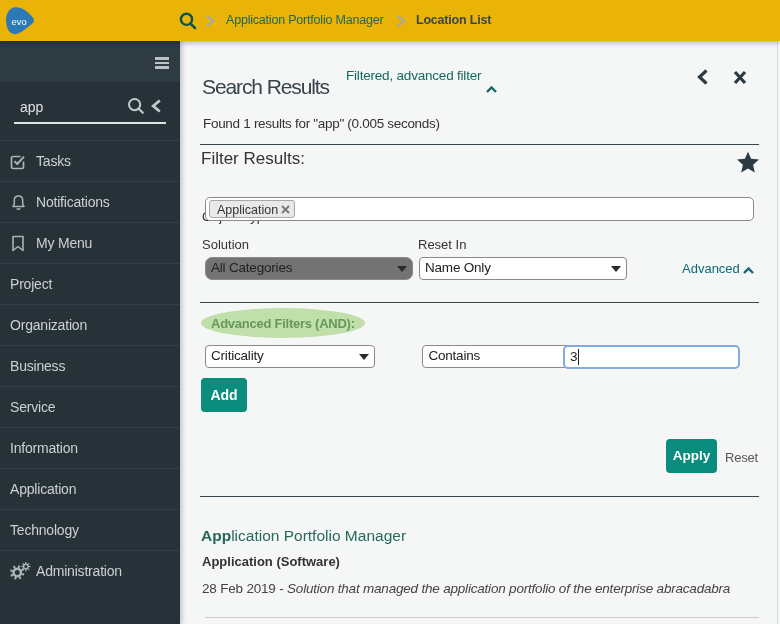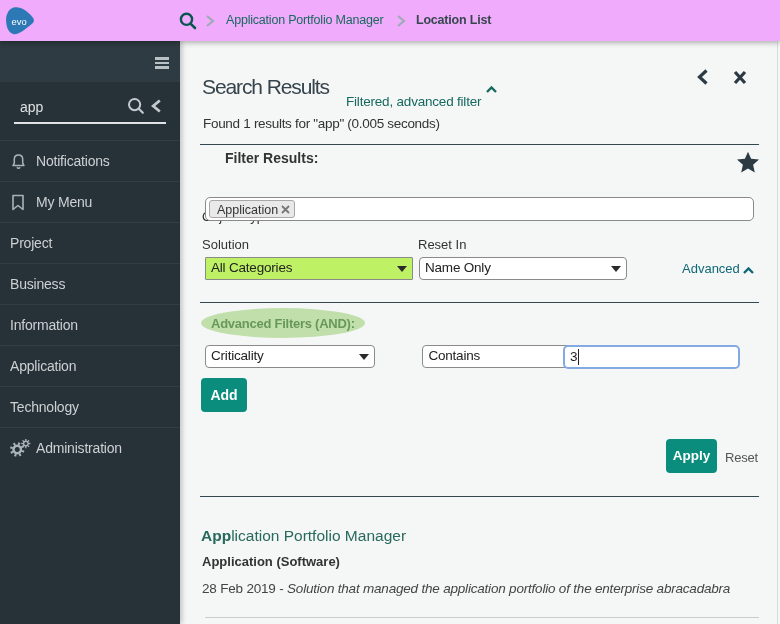--- a/index.html
+++ b/index.html
@@ -5,21 +5,21 @@
   * { margin:0; padding:0; box-sizing:border-box; }
   html,body { width:780px; height:624px; overflow:hidden; }
   body { font-family:"Liberation Sans", sans-serif; background:#f5f6f6; }
   #page { position:relative; width:780px; height:624px; }
   .abs { position:absolute; }
 </style>
 </head>
 <body>
 <div id="page">
 
-  <div class="abs" style="left:0;top:0;width:780px;height:41px;background:#f0abfc;box-shadow:0 2px 5px rgba(0,0,0,0.28);z-index:50;">
+  <div class="abs" style="left:0;top:0;width:780px;height:41px;background:#eab308;box-shadow:0 2px 5px rgba(0,0,0,0.28);z-index:50;">
 
     <svg class="abs" style="left:4px;top:5px" width="32" height="32" viewBox="0 0 32 32">
       <path d="M9.5 2.6 C15.5 0.8 23 5.2 28.6 12.2 C30.6 14.8 30.4 16.8 27.8 18.9 C21.8 23.8 15 29.6 10.2 29.2 C5.8 28.8 2.6 24.4 2.1 16.6 C1.6 9.2 5 3.9 9.5 2.6 Z" fill="#2d79b5"></path>
       <text x="7.6" y="20.4" font-size="9.4" fill="#ffffff" font-family="Liberation Sans">evo</text>
     </svg>
 
     <svg class="abs" style="left:178px;top:11px" width="20" height="20" viewBox="0 0 20 20">
       <circle cx="8.5" cy="8.3" r="5.6" fill="none" stroke="#09564e" stroke-width="2.4"></circle>
       <line x1="12.8" y1="12.8" x2="17" y2="17" stroke="#09564e" stroke-width="2.6" stroke-linecap="round"></line>
     </svg>
@@ -45,38 +45,51 @@
     <svg class="abs" style="left:127px;top:56px" width="18" height="18" viewBox="0 0 18 18">
       <circle cx="7.6" cy="7.6" r="5.6" fill="none" stroke="#c3cacd" stroke-width="2"></circle>
       <line x1="11.8" y1="11.8" x2="15.8" y2="15.8" stroke="#c3cacd" stroke-width="2.1" stroke-linecap="round"></line>
     </svg>
     <svg class="abs" style="left:150px;top:58px" width="12" height="14" viewBox="0 0 12 14">
       <path d="M9.8 1.5 L3.2 7 L9.8 12.5" fill="none" stroke="#c3cacd" stroke-width="2.8"></path>
     </svg>
     <div class="abs" style="left:14px;top:81px;width:152px;height:1.5px;background:#dfe3e5;"></div>
 
     <div class="abs" style="left:0;top:99px;width:180px;">
+      <div style="height:41px;border-top:1px solid rgba(255,255,255,0.06);position:relative;">
+        <svg style="position:absolute;left:10px;top:13px" width="16" height="16" viewBox="0 0 16 16">
+          <path d="M13.5 7.5 L13.5 13 A1.5 1.5 0 0 1 12 14.5 L3 14.5 A1.5 1.5 0 0 1 1.5 13 L1.5 4 A1.5 1.5 0 0 1 3 2.5 L10.5 2.5" fill="none" stroke="#aab3b7" stroke-width="1.7"></path>
+          <path d="M4.5 7.2 L7.2 10 L14 2.6" fill="none" stroke="#aab3b7" stroke-width="1.9"></path>
+        </svg>
+        <span style="position:absolute;left:36px;top:12px;font-size:14px;letter-spacing:-0.2px;color:#ccd1d3;">Tasks</span>
+      </div>
       <div style="height:41px;border-top:1px solid rgba(255,255,255,0.06);position:relative;padding-left:24px;">
         <svg style="position:absolute;left:10px;top:12px" width="17" height="17" viewBox="0 0 17 17">
           <path d="M8.5 2 C6 2 4.3 3.8 4.3 6.3 L4.3 10.2 L3 12.6 L14 12.6 L12.7 10.2 L12.7 6.3 C12.7 3.8 11 2 8.5 2 Z" fill="none" stroke="#aab3b7" stroke-width="1.5" stroke-linejoin="round"></path>
           <path d="M7 14.2 A1.6 1.6 0 0 0 10 14.2" fill="none" stroke="#aab3b7" stroke-width="1.5"></path>
         </svg>
         <span style="position:absolute;left:36px;top:12px;font-size:14px;letter-spacing:-0.2px;color:#ccd1d3;">Notifications</span>
       </div>
       <div style="height:41px;border-top:1px solid rgba(255,255,255,0.06);position:relative;">
         <svg style="position:absolute;left:11px;top:12px" width="14" height="17" viewBox="0 0 14 17">
           <path d="M2 1.5 L12 1.5 L12 15.5 L7 11.5 L2 15.5 Z" fill="none" stroke="#aab3b7" stroke-width="1.6" stroke-linejoin="round"></path>
         </svg>
         <span style="position:absolute;left:36px;top:12px;font-size:14px;letter-spacing:-0.2px;color:#ccd1d3;">My Menu</span>
       </div>
       <div style="height:41px;border-top:1px solid rgba(255,255,255,0.06);position:relative;">
         <span style="position:absolute;left:10px;top:12px;font-size:14px;letter-spacing:-0.2px;color:#ccd1d3;">Project</span>
       </div>
       <div style="height:41px;border-top:1px solid rgba(255,255,255,0.06);position:relative;">
+        <span style="position:absolute;left:10px;top:12px;font-size:14px;letter-spacing:-0.2px;color:#ccd1d3;">Organization</span>
+      </div>
+      <div style="height:41px;border-top:1px solid rgba(255,255,255,0.06);position:relative;">
         <span style="position:absolute;left:10px;top:12px;font-size:14px;letter-spacing:-0.2px;color:#ccd1d3;">Business</span>
+      </div>
+      <div style="height:41px;border-top:1px solid rgba(255,255,255,0.06);position:relative;">
+        <span style="position:absolute;left:10px;top:12px;font-size:14px;letter-spacing:-0.2px;color:#ccd1d3;">Service</span>
       </div>
       <div style="height:41px;border-top:1px solid rgba(255,255,255,0.06);position:relative;">
         <span style="position:absolute;left:10px;top:12px;font-size:14px;letter-spacing:-0.2px;color:#ccd1d3;">Information</span>
       </div>
       <div style="height:41px;border-top:1px solid rgba(255,255,255,0.06);position:relative;">
         <span style="position:absolute;left:10px;top:12px;font-size:14px;letter-spacing:-0.2px;color:#ccd1d3;">Application</span>
       </div>
       <div style="height:41px;border-top:1px solid rgba(255,255,255,0.06);position:relative;">
         <span style="position:absolute;left:10px;top:12px;font-size:14px;letter-spacing:-0.2px;color:#ccd1d3;">Technology</span>
       </div>
@@ -90,56 +103,56 @@
         <span style="position:absolute;left:36px;top:12px;font-size:14px;letter-spacing:-0.2px;color:#ccd1d3;">Administration</span>
       </div>
     </div>
   </div>
 
   <div class="abs" style="left:180px;top:41px;width:600px;height:583px;background:#f5f6f6;overflow:hidden;">
 
     <div class="abs" style="right:2px;top:0;width:1px;height:583px;background:#d9dbdb;"></div>
 
     <div class="abs" style="left:22px;top:34.9px;font-size:21px;letter-spacing:-1.1px;line-height:21px;color:#37444c;">Search Results</div>
-    <div class="abs" style="left:166px;top:54px;font-size:13.5px;letter-spacing:-0.2px;line-height:13.5px;color:#15695f;">Filtered, advanced filter</div>
+    <div class="abs" style="left:166px;top:28px;font-size:13.5px;letter-spacing:-0.2px;line-height:13.5px;color:#15695f;">Filtered, advanced filter</div>
     <svg class="abs" style="left:306px;top:45px" width="11" height="7" viewBox="0 0 11 7">
       <path d="M1 6 L5.5 1.5 L10 6" fill="none" stroke="#15695f" stroke-width="2.4"></path>
     </svg>
     <svg class="abs" style="left:517px;top:28px" width="11" height="16" viewBox="0 0 11 16">
       <path d="M9.5 1.5 L2.5 8 L9.5 14.5" fill="none" stroke="#2c3a43" stroke-width="3.2"></path>
     </svg>
     <svg class="abs" style="left:553px;top:29px" width="14" height="15" viewBox="0 0 14 15">
       <path d="M2 2 L12 13 M12 2 L2 13" fill="none" stroke="#2c3a43" stroke-width="3.2"></path>
     </svg>
 
     <div class="abs" style="left:23px;top:75.8px;font-size:13.5px;line-height:13.5px;letter-spacing:-0.3px;color:#333333;">Found 1 results for "app" (0.005 seconds)</div>
 
     <div class="abs" style="left:20px;top:103px;width:559px;height:1.4px;background:#37474f;"></div>
 
-    <div class="abs" style="left:21px;top:111.4px;font-size:14px;line-height:13.5px;font-weight:bold;color:#333333;margin-left:24px;">Filter Results:</div>
+    <div class="abs" style="left:21px;top:111.4px;font-size:17px;line-height:13.5px;font-weight:normal;color:#333333;">Filter Results:</div>
 
     <svg class="abs" style="left:556px;top:110px" width="24" height="23" viewBox="0 0 24 23">
       <path d="M12 0.8 L15.1 7.8 L23 8.6 L17.1 13.8 L18.8 21.6 L12 17.6 L5.2 21.6 L6.9 13.8 L1 8.6 L8.9 7.8 Z" fill="#2c3a43"></path>
     </svg>
 
     <div class="abs" style="left:22px;top:136.6px;font-size:13px;line-height:13px;color:#333333;margin-top:32px;">Object Type</div>
 
     <div class="abs" style="left:25px;top:156px;width:549px;height:23.5px;background:#ffffff;border:1px solid #8a8a8a;border-radius:5px;"></div>
 
     <div class="abs" style="left:29px;top:158.5px;width:86px;height:18px;background:#e9e9e9;border:1px solid #a8a8a8;border-radius:3px;">
       <span style="position:absolute;left:7px;top:2.5px;font-size:12.5px;color:#333;">Application</span>
       <svg style="position:absolute;right:4px;top:4.5px" width="9" height="9" viewBox="0 0 9 9">
         <path d="M1 1 L8 8 M8 1 L1 8" stroke="#777" stroke-width="1.8"></path>
       </svg>
     </div>
 
     <div class="abs" style="left:22px;top:196.7px;font-size:13px;line-height:13px;color:#333333;">Solution</div>
     <div class="abs" style="left:238px;top:196.7px;font-size:13px;line-height:13px;color:#333333;">Reset In</div>
 
-    <div class="abs" style="left:25px;top:216px;width:208px;height:23px;background:#bef264;border:1px solid #8a8a8a;border-radius:1px;">
+    <div class="abs" style="left:25px;top:216px;width:208px;height:23px;background:#737373;border:1px solid #8a8a8a;border-radius:7px;">
       <span style="position:absolute;left:5px;top:2.8px;font-size:13.5px;letter-spacing:-0.2px;line-height:13.5px;color:#222;">All Categories</span>
       <svg style="position:absolute;right:5px;top:8px" width="10" height="6" viewBox="0 0 10 6">
           <path d="M0 0 L10 0 L5 6 Z" fill="#2b2b2b"></path>
         </svg>
     </div>
 
     <div class="abs" style="left:239px;top:216px;width:208px;height:23px;background:#ffffff;border:1px solid #8a8a8a;border-radius:4px;">
       <span style="position:absolute;left:5px;top:2.8px;font-size:13.5px;letter-spacing:-0.2px;line-height:13.5px;color:#222;">Name Only</span>
       <svg style="position:absolute;right:5px;top:8px" width="10" height="6" viewBox="0 0 10 6">
           <path d="M0 0 L10 0 L5 6 Z" fill="#2b2b2b"></path>

